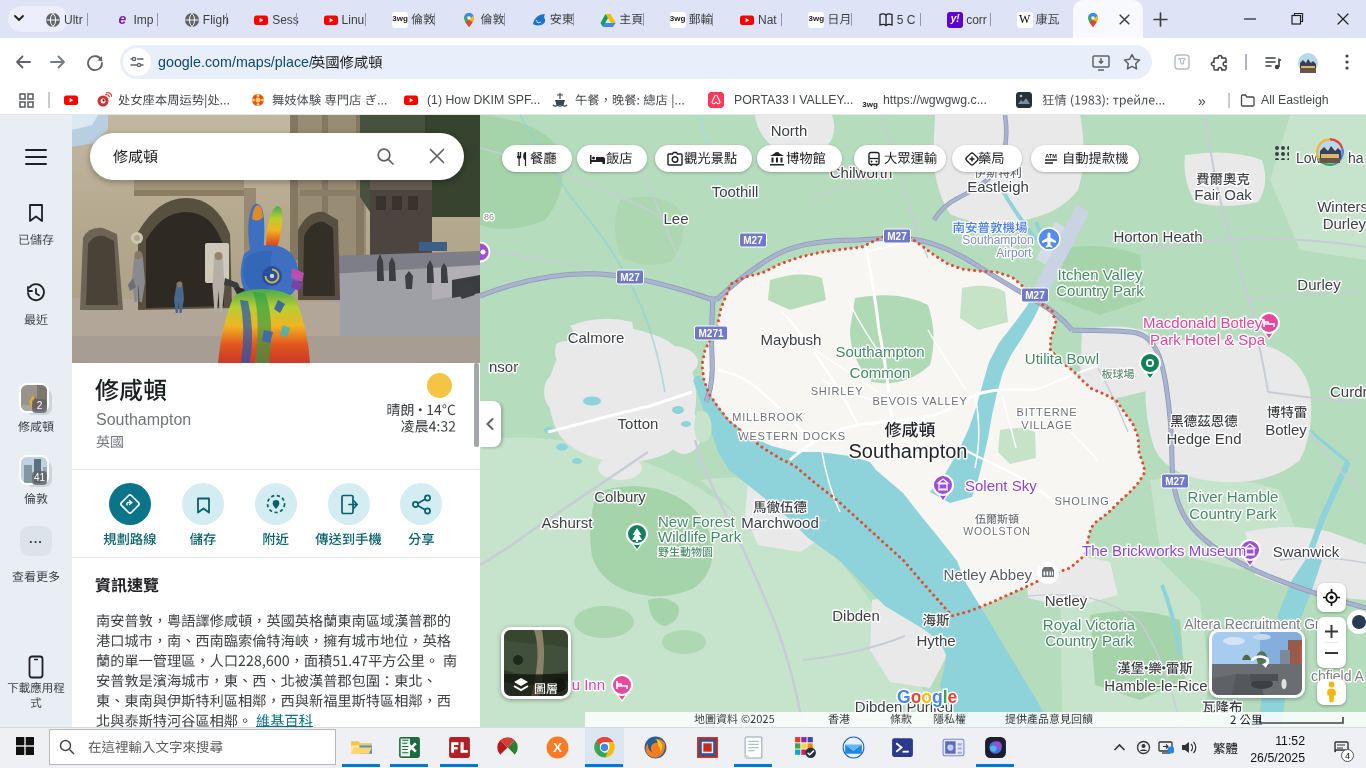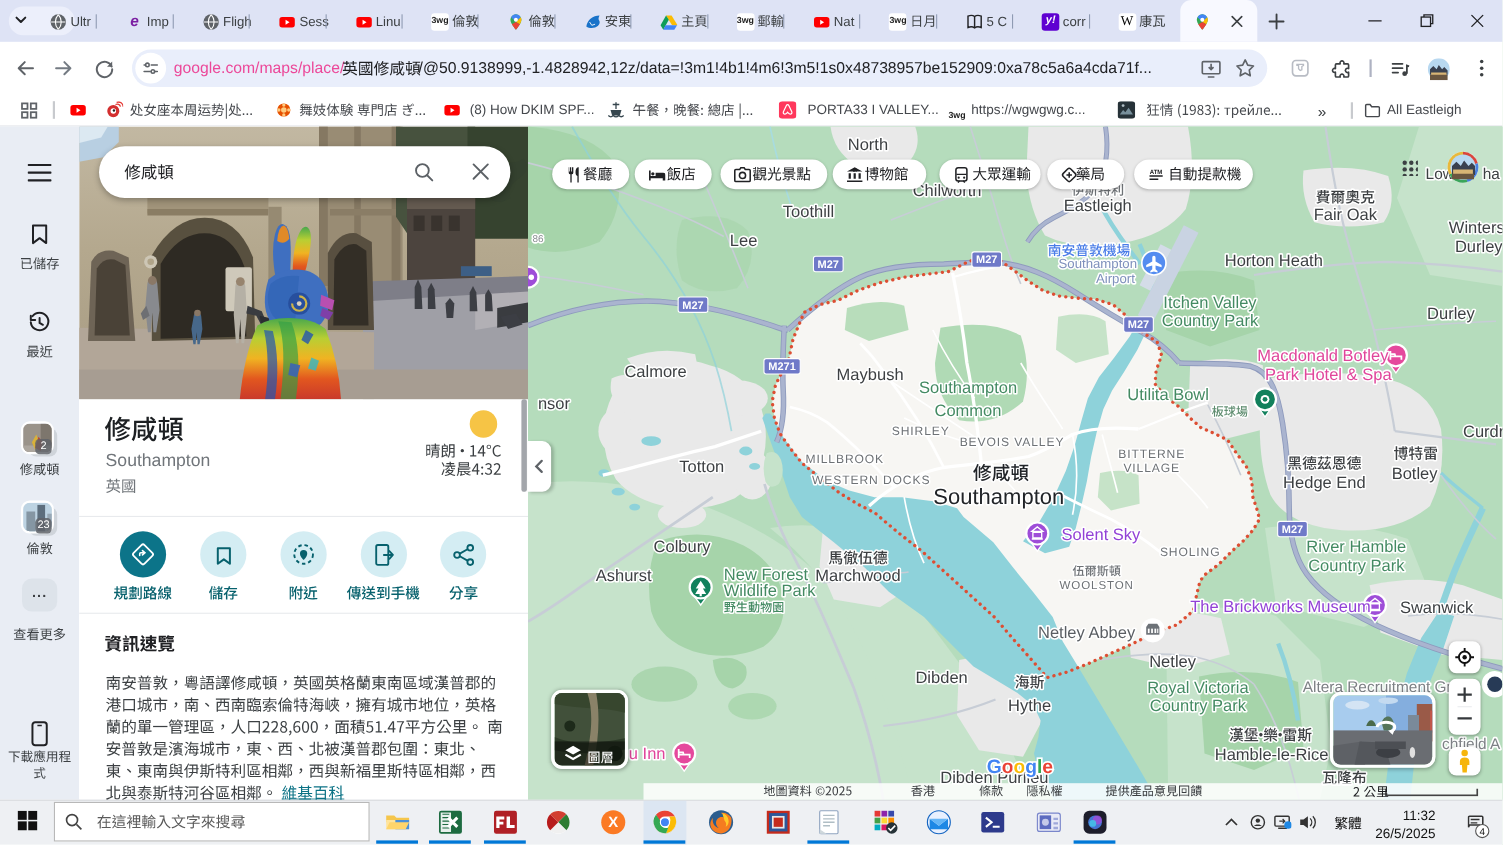--- a/index.html
+++ b/index.html
@@ -136,22 +136,21 @@
       <path d="M16.5 8.5A7 7 0 1017 11" stroke="#5f6368" stroke-width="1.8" fill="none" stroke-linecap="round"></path>
       <path d="M17 4v4.7h-4.7" fill="#5f6368"></path>
     </svg>
     <div class="omni"></div>
     <div class="abs" style="left:123px;top:48px;width:28px;height:28px;background:#fff;border-radius:50%"></div>
     <svg class="abs" style="left:129px;top:54px" width="16" height="16" viewBox="0 0 16 16">
       <circle cx="5" cy="5" r="1.6" fill="none" stroke="#5f6368" stroke-width="1.4"></circle>
       <path d="M8.5 5H14M2 5h1.2M2 11h5.5M11.5 11H14" stroke="#5f6368" stroke-width="1.4" stroke-linecap="round"></path>
       <circle cx="10" cy="11" r="1.6" fill="none" stroke="#5f6368" stroke-width="1.4"></circle>
     </svg>
-    <div class="abs" style="left:158px;top:54px;font-size:14.3px;color:#ec4899;white-space:nowrap" id="url1">google.com/maps/place/</div>
-    <div class="abs" style="left:380.5px;top:54px;font-size:14.3px;color:#202124;white-space:nowrap;width:690px;overflow:hidden" id="url2">/@50.9138999,-1.4828942,12z/data=!3m1!4b1!4m6!3m5!1s0x48738957be152909:0xa78c5a6a4cda71f...</div>
+    <div class="abs" style="left:158px;top:54px;font-size:14.3px;color:#0c4a6e;white-space:nowrap" id="url1">google.com/maps/place/</div>
     <svg class="abs" style="left:1091px;top:52px" width="20" height="20" viewBox="0 0 20 20">
       <rect x="2" y="4" width="16" height="11" rx="1" fill="none" stroke="#5f6368" stroke-width="1.5"></rect>
       <path d="M7 18h6" stroke="#5f6368" stroke-width="1.5"></path>
       <path d="M10 6v5M7.8 9l2.2 2.2L12.2 9" stroke="#5f6368" stroke-width="1.5" fill="none"></path>
     </svg>
     <svg class="abs" style="left:1122px;top:52px" width="20" height="20" viewBox="0 0 20 20">
       <path d="M10 2.5l2.3 4.7 5.2.8-3.8 3.7.9 5.2L10 14.4l-4.6 2.5.9-5.2L2.5 8l5.2-.8z" fill="none" stroke="#5f6368" stroke-width="1.5" stroke-linejoin="round"></path>
     </svg>
     <svg class="abs" style="left:1172px;top:52px" width="20" height="20" viewBox="0 0 20 20">
       <rect x="3" y="3" width="14" height="14" rx="3" fill="none" stroke="#b8bcc4" stroke-width="1.5"></rect>
@@ -221,21 +220,21 @@
       <rect width="16" height="16" rx="3" fill="#ff385c"></rect>
       <path d="M8 3.2c.5 0 .9.3 1.2.9l2.6 5.4c.5 1.1-.2 2.3-1.4 2.3-.7 0-1.3-.4-1.9-1.1L8 10.1l-.5.6c-.6.7-1.2 1.1-1.9 1.1-1.2 0-1.9-1.2-1.4-2.3l2.6-5.4c.3-.6.7-.9 1.2-.9z" fill="none" stroke="#fff" stroke-width="1.1"></path>
     </svg>
     <div class="bmicon" style="left:862px;background:#fff;border-radius:3px"></div>
     <div class="abs" style="left:862px;top:100px;width:16px;text-align:center;font-size:8px;font-weight:bold;color:#222">3wg</div>
     <svg class="bmicon" style="left:1016px" viewBox="0 0 16 16">
       <rect width="16" height="16" rx="2" fill="#263238"></rect>
       <path d="M2 12l3-4 2 2 3-4 4 6z" fill="#78909c"></path>
       <circle cx="5" cy="4" r="1.3" fill="#b0bec5"></circle>
     </svg>
-    <div class="bmtext" style="left:427px">(8) How DKIM SPF...</div>
+    <div class="bmtext" style="left:427px">(1) How DKIM SPF...</div>
     <div class="bmtext" style="left:883px">https://wgwgwg.c...</div>
     <div class="bmtext" style="left:734px">PORTA33 I VALLEY...</div>
     <div class="bmtext" style="left:1198px;font-size:14px;color:#3c4043">»</div>
     <div class="abs" style="left:1228px;top:93px;width:1.5px;height:15px;background:#c8cace"></div>
     <svg class="abs" style="left:1240px;top:93px" width="15" height="15" viewBox="0 0 15 15">
       <path d="M1.5 3a1 1 0 011-1h3l1.5 2h6a1 1 0 011 1v7a1 1 0 01-1 1h-10.5a1 1 0 01-1-1z" fill="none" stroke="#45484d" stroke-width="1.3"></path>
     </svg>
     <div class="bmtext" style="left:1261px">All Eastleigh</div>
     <div class="abs" style="left:0;top:114px;width:1366px;height:1px;background:#e3e5e9"></div>
     <div id="rail"></div>
@@ -259,21 +258,21 @@
         <path d="M14 12l4 5-2 8-5-3z" fill="#c0452f"></path>
       </svg></div>
     <div class="abs" style="left:32px;top:399px;min-width:15px;height:14px;background:rgba(95,99,104,.85);border-radius:4px;color:#fff;font-size:10px;text-align:center;line-height:14px;padding:0 2px">2</div>
     <div class="abs" style="left:26px;top:461px;width:26px;height:26px;border-radius:7px;background:#cfd4da"></div>
     <div class="abs" style="left:19px;top:455px;width:30px;height:30px;border-radius:8px;border:2px solid #fff;overflow:hidden"><svg width="30" height="30" viewBox="0 0 30 30">
         <rect width="30" height="30" fill="#bdd3e2"></rect>
         <rect x="3" y="8" width="8" height="22" fill="#8596a3"></rect>
         <rect x="13" y="2" width="7" height="28" fill="#5d6e7d"></rect>
         <rect x="22" y="10" width="8" height="20" fill="#98a8b5"></rect>
       </svg></div>
-    <div class="abs" style="left:32px;top:471px;min-width:15px;height:14px;background:rgba(95,99,104,.85);border-radius:4px;color:#fff;font-size:10px;text-align:center;line-height:14px;padding:0 2px">23</div>
+    <div class="abs" style="left:32px;top:471px;min-width:15px;height:14px;background:rgba(95,99,104,.85);border-radius:4px;color:#fff;font-size:10px;text-align:center;line-height:14px;padding:0 2px">41</div>
     <div class="abs" style="left:20px;top:526px;width:32px;height:30px;background:#dde3ea;border-radius:9px"></div>
     <div class="abs" style="left:26px;top:531px;width:20px;text-align:center;font-size:13px;font-weight:bold;color:#3c4043;letter-spacing:1px">...</div>
     <svg class="abs" style="left:28px;top:655px" width="16" height="24" viewBox="0 0 16 24">
       <rect x="1.5" y="1.5" width="13" height="21" rx="2.5" fill="none" stroke="#202124" stroke-width="1.8"></rect>
       <path d="M6 4.5h4" stroke="#202124" stroke-width="1.5"></path>
     </svg>
     <div id="panel"></div>
     <svg class="abs" style="left:72px;top:115px" width="408" height="248" viewBox="72 115 408 248">
 <defs>
 <linearGradient id="stone" x1="0" y1="0" x2="0" y2="1">
@@ -1007,21 +1006,21 @@
     <svg class="abs" style="left:1158px;top:740px" width="16" height="15" viewBox="0 0 16 15">
       <rect x="1" y="2" width="13" height="9" rx="1" fill="none" stroke="#333" stroke-width="1.3"></rect>
       <path d="M4 13h8" stroke="#333" stroke-width="1.3"></path>
       <path d="M5 6.5h5M8 4.5l2 2-2 2" stroke="#333" stroke-width="1.1" fill="none"></path>
       <circle cx="13" cy="10" r="3.5" fill="#1e88e5"></circle>
     </svg>
     <svg class="abs" style="left:1181px;top:740px" width="16" height="15" viewBox="0 0 16 15">
       <path d="M1 5h3l4-3v11l-4-3H1z" fill="#333"></path>
       <path d="M10 4c2 2 2 5 0 7M12.5 2c3 3 3 8 0 11" stroke="#333" stroke-width="1.2" fill="none"></path>
     </svg>
-    <div class="abs" style="left:1245px;top:734px;width:60px;font-size:12.3px;color:#111;text-align:right">11:32</div>
+    <div class="abs" style="left:1245px;top:734px;width:60px;font-size:12.3px;color:#111;text-align:right">11:52</div>
     <div class="abs" style="left:1231px;top:751px;width:74px;font-size:12.3px;color:#111;text-align:right">26/5/2025</div>
     <svg class="abs" style="left:1334px;top:740px" width="17" height="16" viewBox="0 0 17 16">
       <path d="M1 12V3a1 1 0 011-1h11a1 1 0 011 1v9l-3-2H2z" fill="none" stroke="#333" stroke-width="1.4"></path>
       <path d="M3 5h8M3 8h6" stroke="#333" stroke-width="1.2"></path>
     </svg>
     <div class="abs" style="left:1341px;top:749px;width:13px;height:13px;border-radius:50%;background:#fff;border:1px solid #555;font-size:9px;text-align:center;line-height:12px;color:#111">4</div>
     <svg class="abs" style="left:0;top:0;z-index:40;pointer-events:none" width="1366" height="768" viewBox="0 0 1366 768">
       <g transform="translate(411.0 23.5) scale(0.1200 -0.1200)" fill="#3c4043">
         <use href="#g0" x="0"></use>
         <use href="#g1" x="100"></use>

